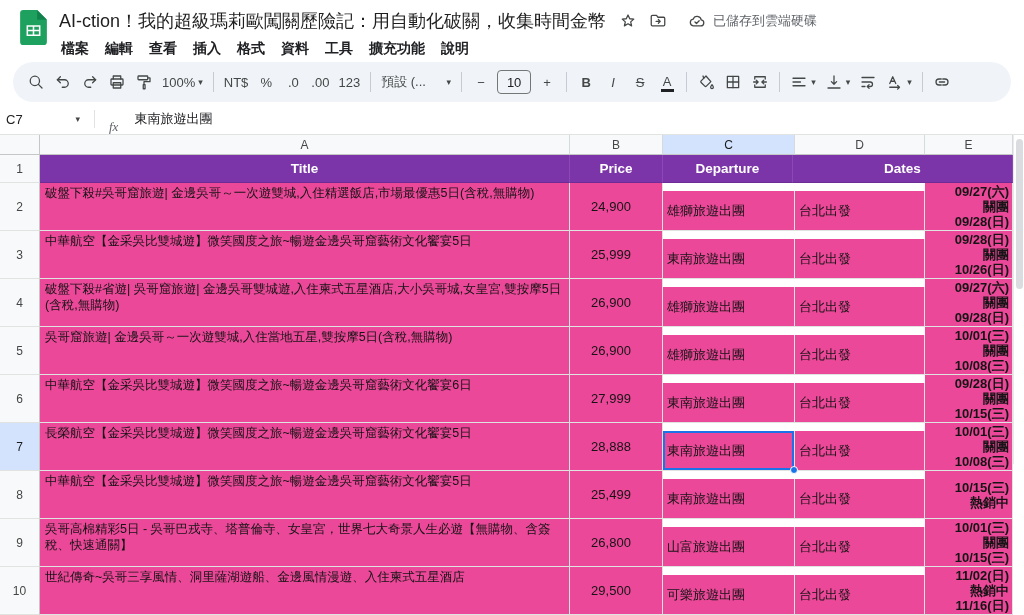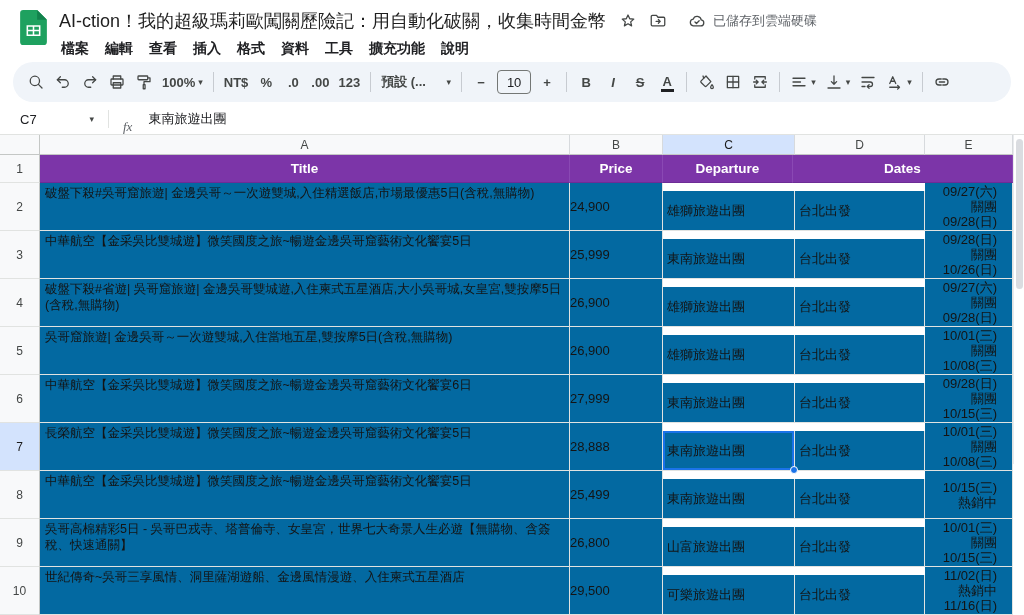--- a/index.html
+++ b/index.html
@@ -14,34 +14,34 @@
   .title-row { display:flex; align-items:center; gap:2px; height:28px; }
   .doc-title { font-size:18px; color:#1f1f1f; padding:0 6px 0 2px; white-space:nowrap; }
   .hicon { width:28px; height:28px; display:flex; align-items:center; justify-content:center; border-radius:50%; flex:none; }
   .hicon svg, .saved svg { width:18px; height:18px; stroke:#444746; fill:none; stroke-width:1.7; stroke-linecap:round; stroke-linejoin:round; }
   .saved { display:flex; align-items:center; gap:7px; color:#5f6368; font-size:13px; margin-left:6px; padding:2px 8px; border-radius:14px; }
   .menubar { display:flex; margin:3px 0 0 -4px; }
   .menu-item { font-size:14px; padding:2px 8px; border-radius:4px; color:#202124; cursor:default;font-weight:bold; }
 
   
   .toolbar { margin:0 13px; height:40px; background:#f0f4f9; border-radius:21px; display:flex; align-items:center; padding:0 8px 0 10px; gap:1px; flex:none; }
-  .tb { display:flex; align-items:center; justify-content:center; min-width:26px; height:26px; border:none; background:transparent; border-radius:4px; color:#444746; font-size:13px; font-family:inherit; gap:3px; padding:0 4px; cursor:default;font-weight:bold; }
+  .tb { display:flex; align-items:center; justify-content:center; min-width:26px; height:26px; border:none; background:transparent; border-radius:4px; color:#444746; font-size:13px; font-family:inherit; gap:3px; padding:0 4px; cursor:default; }
   .tb svg { width:18px; height:18px; stroke:#444746; fill:none; stroke-width:1.7; stroke-linecap:round; stroke-linejoin:round; }
   .tsep { width:1px; height:20px; background:#c7cbd1; margin:0 5px; flex:none; }
   .caret { font-size:9px; color:#444746; line-height:1; }
   .fontbox { min-width:78px; justify-content:space-between; }
   .sizebox { border:1px solid #747775; border-radius:4px; min-width:34px; height:24px; display:flex; align-items:center; justify-content:center; font-size:13px; margin:0 2px; }
   .bold-btn { font-weight:700; }
   .italic-btn { font-style:italic; }
   .strike-btn span { text-decoration:line-through; }
   .color-btn { flex-direction:column; gap:0; line-height:1; padding-top:2px; }
   .color-btn .abar { width:13px; height:3px; background:#202124; margin-top:1px; }
 
   
-  .formula-bar { height:31px; display:flex; align-items:center; border-bottom:1px solid #e1e3e1; padding-left:18px; flex:none; margin-top:2px; }
+  .formula-bar { height:31px; display:flex; align-items:center; border-bottom:1px solid #e1e3e1; padding-left:4px; flex:none; margin-top:2px; }
   .name-box { width:86px; display:flex; align-items:center; justify-content:space-between; font-size:13px; padding:0 10px 0 2px; }
   .fb-sep { width:1px; height:18px; background:#e1e3e1; margin:0 4px; }
   .fx { font-style:italic; color:#5f6368; font-size:13px; font-family:"Liberation Serif","DejaVu Serif",serif; margin:15px 16px 0 10px; }
   .fb-value { font-size:13px; color:#202124; }
 
   
   .sheet { display:flex; flex:1; min-height:0; }
   .grid { flex:1; min-width:0; }
   .scrollbar { width:11px; border-left:1px solid #e8eaed; position:relative; flex:none; background:#fff; }
   .thumb { position:absolute; top:4px; left:2px; width:7px; height:150px; background:#dadce0; border-radius:4px; }
@@ -52,26 +52,26 @@
 
   .wa { width:530px; flex:none; } .wb { width:93px; flex:none; }
   .wc { width:132px; flex:none; } .wd { width:130px; flex:none; }
   .we { flex:1; min-width:0; }
 
   .rh { width:40px; flex:none; background:#f8f9fa; border-right:1px solid #c4c7c5; border-bottom:1px solid #e1e3e1; display:flex; align-items:center; justify-content:center; font-size:12px; color:#444746; }
   .corner { border-bottom:1px solid #c4c7c5; }
   .ch { background:#f8f9fa; border-right:1px solid #d7dadd; border-bottom:1px solid #c4c7c5; display:flex; align-items:center; justify-content:center; font-size:12px; color:#444746; }
   .selhead { background:#d3e3fd !important; color:#1b1b1b; }
 
-  .cell { border-right:1px solid #e1e3e1; border-bottom:1px solid #e1e3e1; display:flex; overflow:hidden; background:#0369a1; font-size:13px; color:#141414; }
+  .cell { border-right:1px solid #e1e3e1; border-bottom:1px solid #e1e3e1; display:flex; overflow:hidden; background:#ec4899; font-size:13px; color:#141414; }
   .cell.ta { align-items:flex-start; padding:3px 6px 0 5px; }
   .cell.ta span { font-size:12.5px; line-height:15.5px; }
-  .cell.price { align-items:center; justify-content:flex-start; padding-right:10px; }
+  .cell.price { align-items:center; justify-content:center; padding-right:10px; }
   .cell.agency, .cell.dep { align-items:center; padding-left:4px;margin-top:8px; }
-  .cell.dates { align-items:center; justify-content:flex-end; padding-right:15px; text-align:right; }
+  .cell.dates { align-items:center; justify-content:flex-end; padding-right:3px; text-align:right;font-weight:bold; }
   .cell.dates span { white-space:pre-line; line-height:15px; }
 
   .hrow .cell { background:#7c35a8; border-right:1px solid #8a49b4; border-bottom:1px solid #6d2c96; color:#fff; font-weight:700; align-items:center; justify-content:center; font-size:13.5px; padding:0; }
 
   .selected { position:relative; box-shadow:inset 0 0 0 2px #1a73e8; overflow:visible; z-index:2; }
   .fill-handle { position:absolute; right:-4px; bottom:-4px; width:8px; height:8px; background:#1a73e8; border:1px solid #fff; border-radius:50%; z-index:3; }
 </style>
 </head>
 <body>
 

